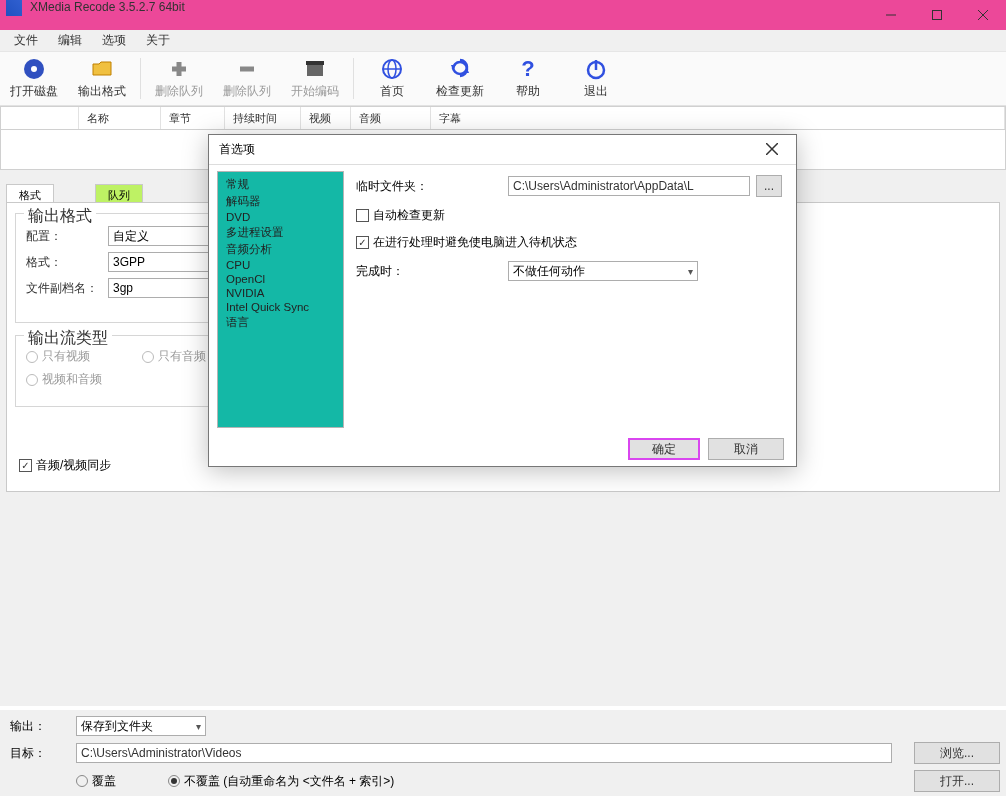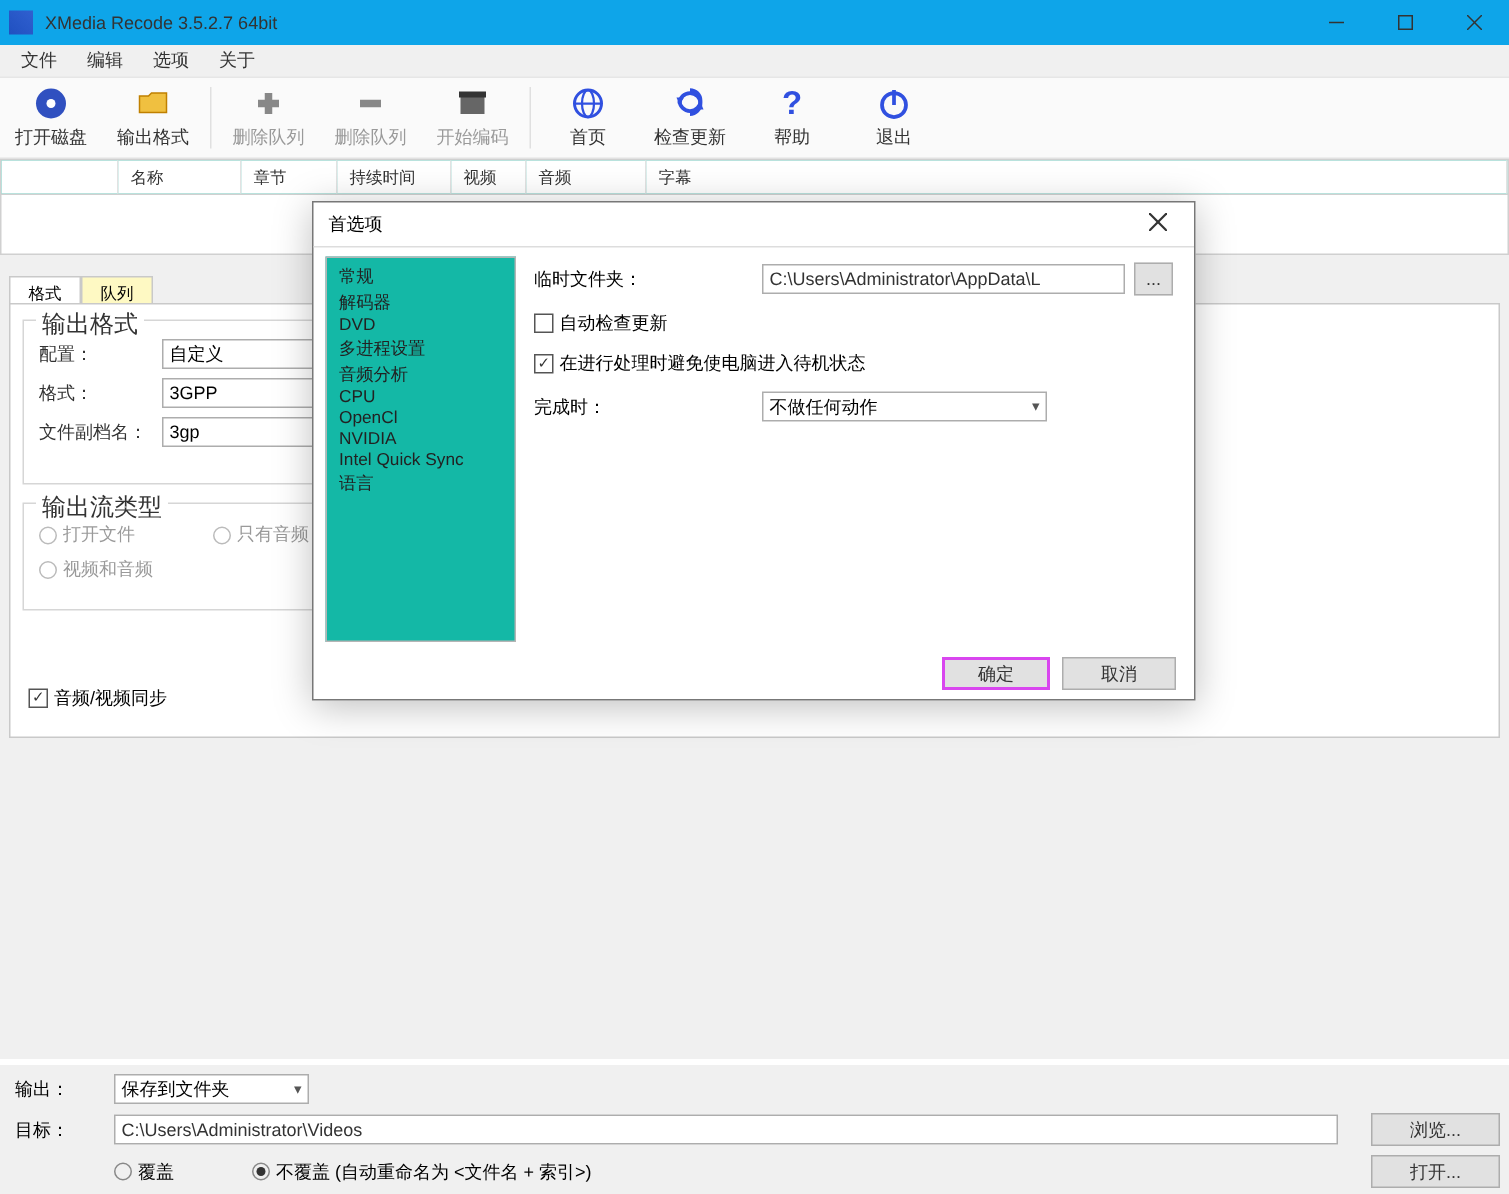--- a/index.html
+++ b/index.html
@@ -1,44 +1,44 @@
 <!DOCTYPE html>
 <html><head>
 <meta charset="utf-8">
 <style>
 * { box-sizing: border-box; font-family: "Microsoft YaHei", "Segoe UI", Tahoma, sans-serif; font-size: 12px; }
 body { margin: 0; background: #fff; width: 1006px; height: 796px; overflow: hidden; position: relative; }
 
 
-.titlebar { height: 30px; display: flex; align-items: center; padding: 0 0 0 6px; background: #0ea5e9; }
+.titlebar { height: 30px; display: flex; align-items: flex-start; padding: 0 0 0 6px; background: #ec4899; }
 .titlebar .app-icon { width: 16px; height: 16px; background: linear-gradient(45deg,#2050c0,#3060d0); margin-right: 8px; display:inline-block; }
 .titlebar .title { flex: 1; color: #333; }
 .titlebar .winbtns { display: flex; }
 .titlebar .winbtn { width: 46px; height: 30px; display: flex; align-items: center; justify-content: center; color: #555; }
 
 
 .menubar { height: 22px; background: #f0f0f0; display: flex; align-items: center; padding: 0 0 0 4px; border-bottom: 1px solid #e6e6e6;}
 .menubar .menuitem { padding: 2px 10px; color: #333; }
 
 
 .toolbar { height: 54px; background: #fafafa; display: flex; border-bottom: 1px solid #e2e2e2; }
 .tool { width: 68px; display: flex; flex-direction: column; align-items: center; justify-content: center; gap: 2px; font-size: 11px; color: #333; }
 .tool.gray { color: #9a9a9a; }
 .tool .ticon { width: 24px; height: 24px; display: flex; align-items: center; justify-content: center; }
 .tsep { width:1px; background:#e0e0e0; margin: 6px 4px; }
 
 
 .mainarea { position: absolute; top: 106px; left:0; right:0; bottom: 90px; background:#f0f0f0; }
-.listhead { position:absolute; top:0; left:0; right:0; height:24px; background:#14b8a6; border:1px solid #d0d0d0; display:flex; }
+.listhead { position:absolute; top:0; left:0; right:0; height:24px; background:#c4b5fd; border:1px solid #d0d0d0; display:flex; }
 .colh { border-right:1px solid #e2e2e2; padding:4px 8px; font-size:11px; color:#333; background:#fff; }
 .listbody { position:absolute; top:24px; left:0; right:0; height:40px; background:#fff; border:1px solid #d0d0d0; border-top:none; }
 
 .tabstrip { position:absolute; top:78px; left:6px; display:flex; gap:0; }
 .tabstrip .tab { padding:3px 12px; border:1px solid #c9c9c9; border-bottom:none; background:#fff; font-size:11px; position: relative;}
-.tabstrip .tab.inactive { background:#fef9c3; }
+.tabstrip .tab.inactive { background:#bef264;margin-left:41px; }
 .tabpanel { position:absolute; top:96px; left:6px; right:6px; height: 290px; background:#fff; border:1px solid #c9c9c9; }
 
 .groupbox { position:absolute; border:1px solid #d6d6d6; padding: 12px 10px 10px; font-size:12px; }
 .groupbox .legend { position:absolute; top:-8px; left:8px; background:#fff; padding:0 4px; color:#333; font-size:16px;}
 .row { display:flex; align-items:center; margin-bottom:6px; gap:6px;}
 .lbl { width: 76px; color:#333;}
 .sel { border:1px solid #adadad; background:#fff; height:20px; padding:0 4px; display:flex; align-items:center; justify-content:space-between; min-width:100px;}
 .sel .arr { color:#555; font-size:10px; }
 .radio { display:flex; align-items:center; gap:4px; }
 .radiodot { width:12px;height:12px;border:1px solid #888;border-radius:50%; display:inline-flex; align-items:center; justify-content:center;}
@@ -229,21 +229,21 @@
             <span class="arr">▾</span>
           </div>
       </div>
     </div>
 
     <div class="groupbox" style="top:132px; left:8px; width:400px; height:72px;">
       <span class="legend">输出流类型</span>
       <div class="row">
         <span class="radio disabled">
             <span class="radiodot"></span>
-            <span>打开文件</span>
+            <span>只有视频</span>
           </span>
         <span style="width:40px"></span>
         <span class="radio disabled">
             <span class="radiodot"></span>
             <span>只有音频</span>
           </span>
       </div>
       <div class="row">
         <span class="radio disabled">
             <span class="radiodot"></span>

